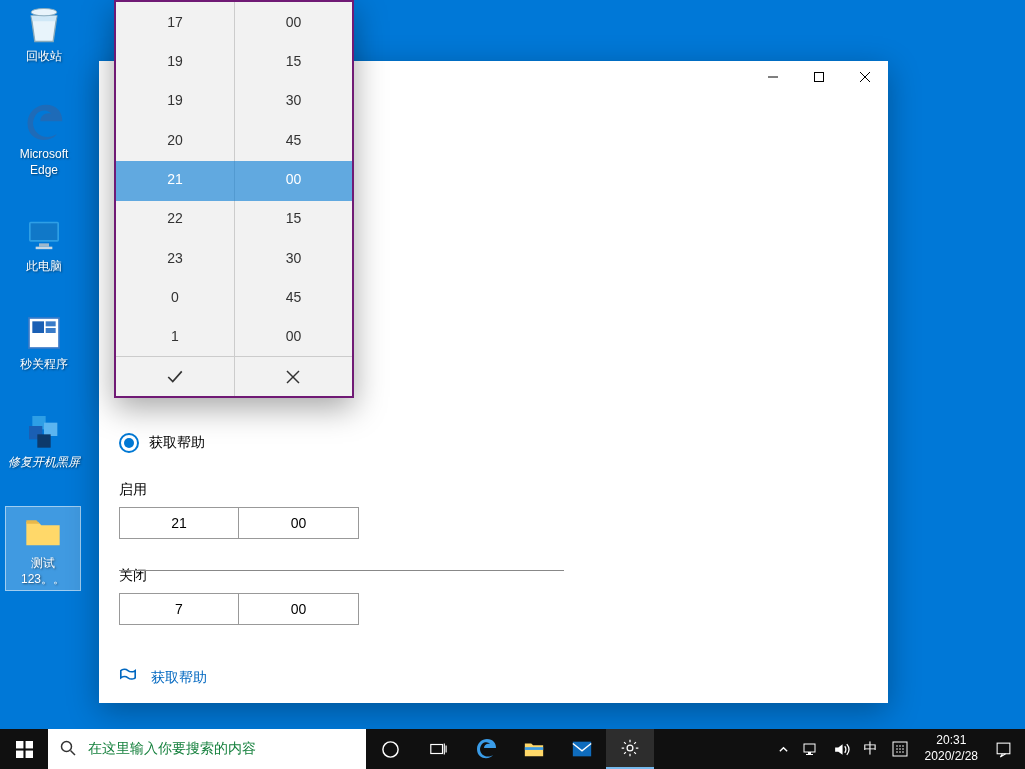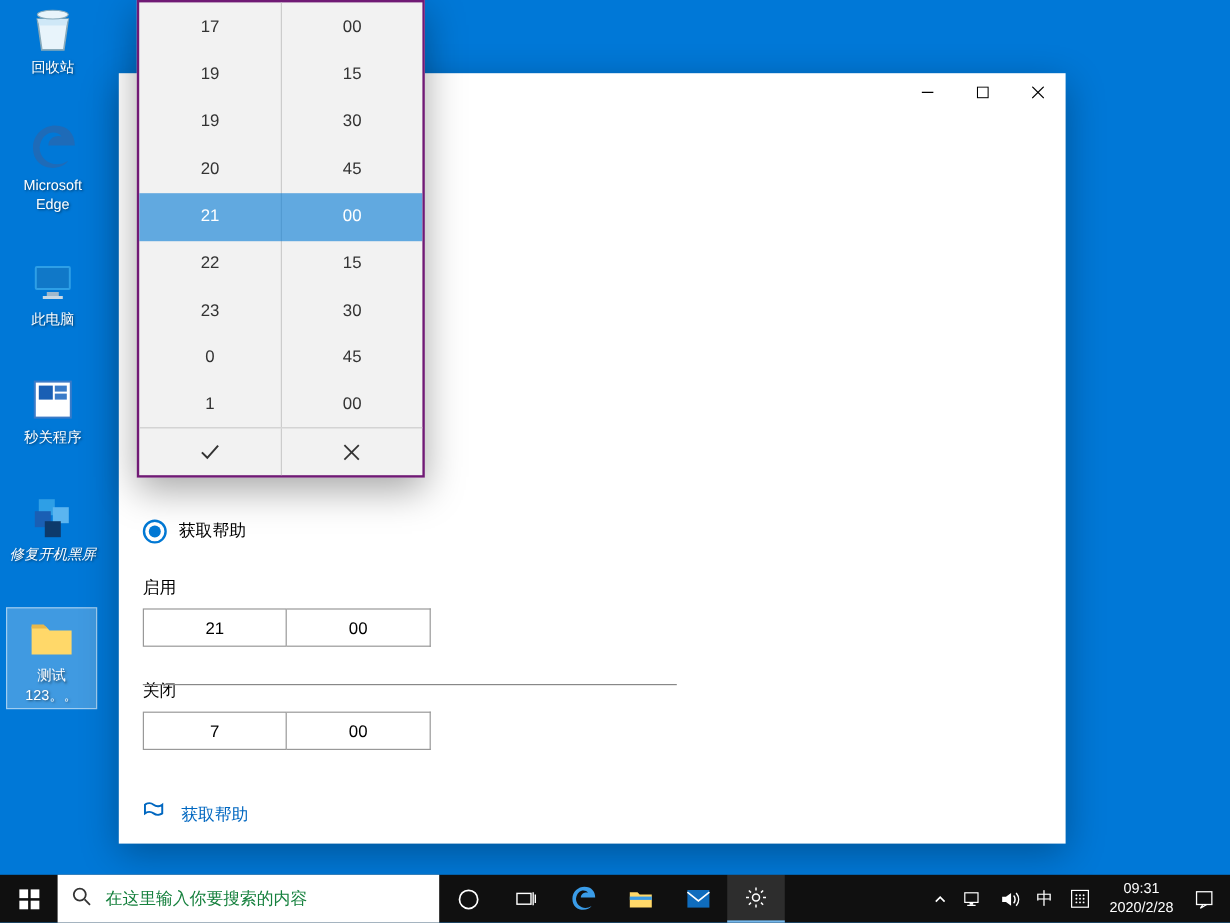--- a/index.html
+++ b/index.html
@@ -314,21 +314,21 @@
           <circle cx="11" cy="5" r="0.8" fill="#fff"></circle>
           <circle cx="5" cy="8" r="0.8" fill="#fff"></circle>
           <circle cx="8" cy="8" r="0.8" fill="#fff"></circle>
           <circle cx="11" cy="8" r="0.8" fill="#fff"></circle>
           <circle cx="5" cy="11" r="0.8" fill="#fff"></circle>
           <circle cx="8" cy="11" r="0.8" fill="#fff"></circle>
           <circle cx="11" cy="11" r="0.8" fill="#fff"></circle>
         </svg>
       </div>
     <div class="tray-time">
-      <div>09:31</div>
+      <div>20:31</div>
       <div>2020/2/28</div>
     </div>
     <div class="tray-item">
         <svg viewBox="0 0 16 16" width="17" height="17">
           <rect x="2" y="2" width="12" height="10" stroke="#fff" fill="none"></rect>
           <path d="M7 12 L5 15 L10 12" stroke="#fff" fill="none"></path>
         </svg>
       </div>
     <div style="width:6px;"></div>
   </div>

